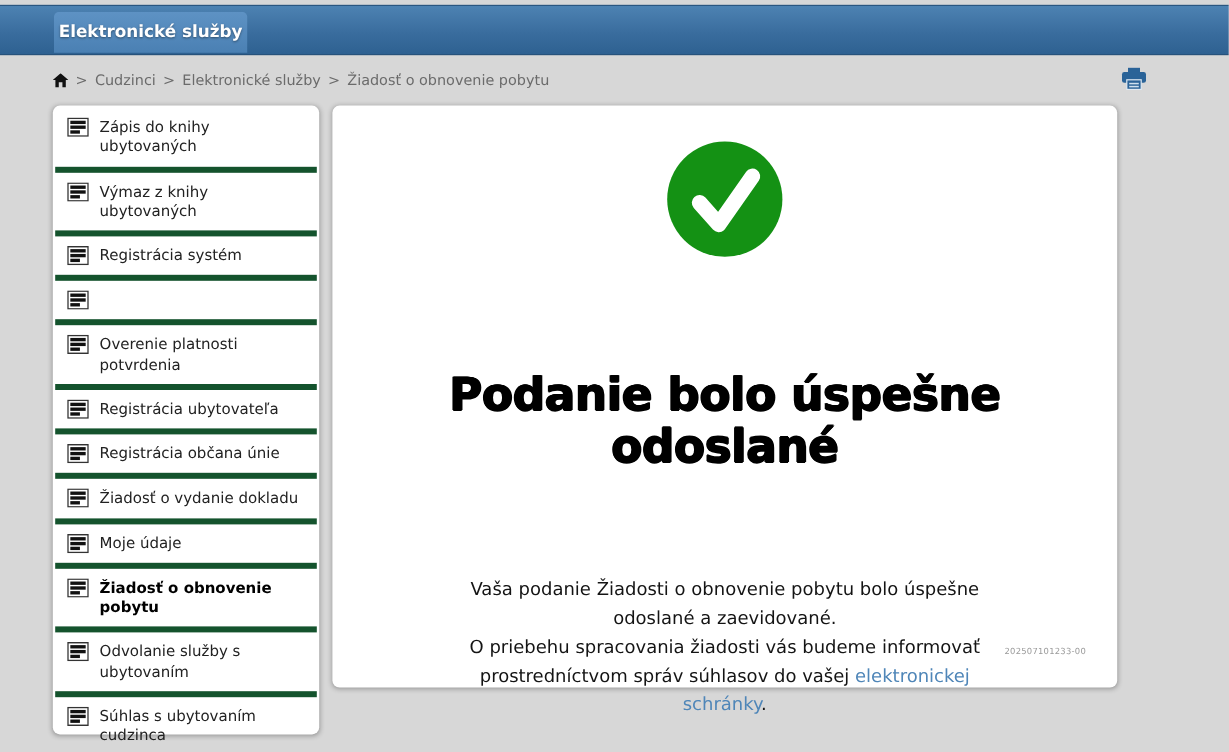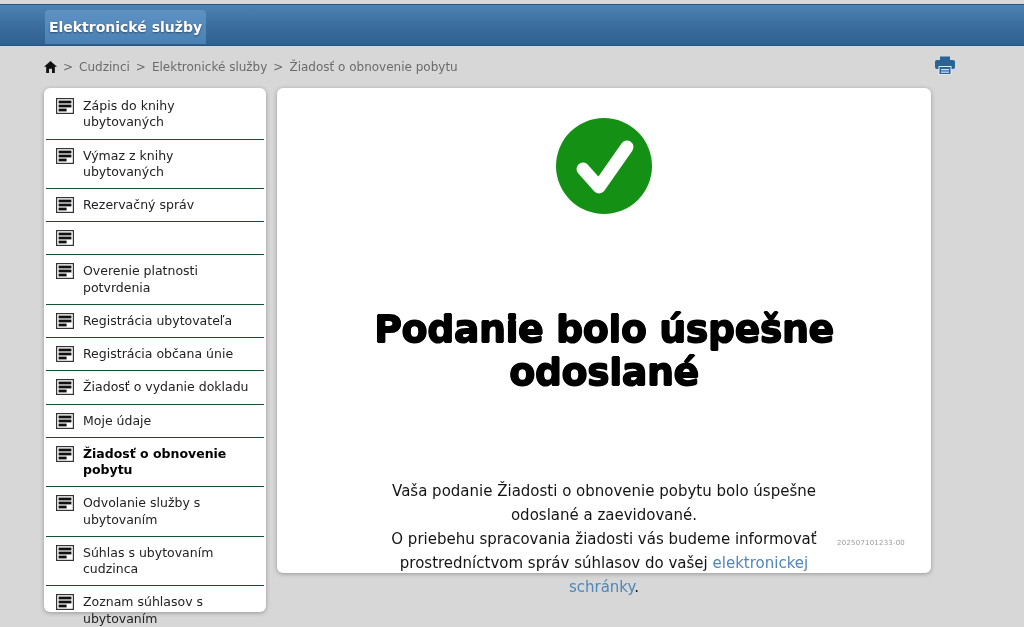--- a/index.html
+++ b/index.html
@@ -41,21 +41,21 @@
   
   .card{
     position:absolute;background:#fff;border-radius:6px;
     box-shadow:0 1px 4px rgba(0,0,0,.3);
   }
   .sidebar{left:44px;top:88px;width:222px;height:524px;}
   .sidebar ul{list-style:none;margin:0;padding:2px 0;}
   .sidebar li{
     display:flex;align-items:flex-start;gap:9px;
     padding:8px 8px 8px 10px;margin:0 2px;
-    border-bottom:1px solid #14532d;
+    border-bottom:5px solid #14532d;
     font-size:12.5px;line-height:1.3;color:#222;cursor:pointer;
   }
   .sidebar li:last-child{border-bottom:none;}
   .sidebar li.active{font-weight:bold;color:#000;}
   .doc-icon{flex:none;width:18px;height:16px;margin-top:0;}
   
   .main{left:277px;top:88px;width:654px;height:485px;
     display:flex;flex-direction:column;align-items:center;gap:48px;}
   .check-circle{
     margin-top:30px;width:96px;height:96px;border-radius:50%;
@@ -131,21 +131,21 @@
         </svg>
       <span>Výmaz z knihy ubytovaných</span>
     </li>
     <li>
       <svg class="doc-icon" viewBox="0 0 18 16">
           <rect x="0.6" y="0.6" width="16.8" height="14.8" fill="#fff" stroke="#333" stroke-width="1.2"></rect>
           <rect x="2.6" y="2.6" width="12.8" height="2.8" fill="#111"></rect>
           <rect x="2.6" y="6.6" width="12.8" height="2.8" fill="#111"></rect>
           <rect x="2.6" y="10.6" width="8" height="2.8" fill="#111"></rect>
         </svg>
-      <span>Rezervačný správ</span>
+      <span>Registrácia systém</span>
     </li>
     <li>
       <svg class="doc-icon" viewBox="0 0 18 16">
           <rect x="0.6" y="0.6" width="16.8" height="14.8" fill="#fff" stroke="#333" stroke-width="1.2"></rect>
           <rect x="2.6" y="2.6" width="12.8" height="2.8" fill="#111"></rect>
           <rect x="2.6" y="6.6" width="12.8" height="2.8" fill="#111"></rect>
           <rect x="2.6" y="10.6" width="8" height="2.8" fill="#111"></rect>
         </svg>
     </li>
     <li>

